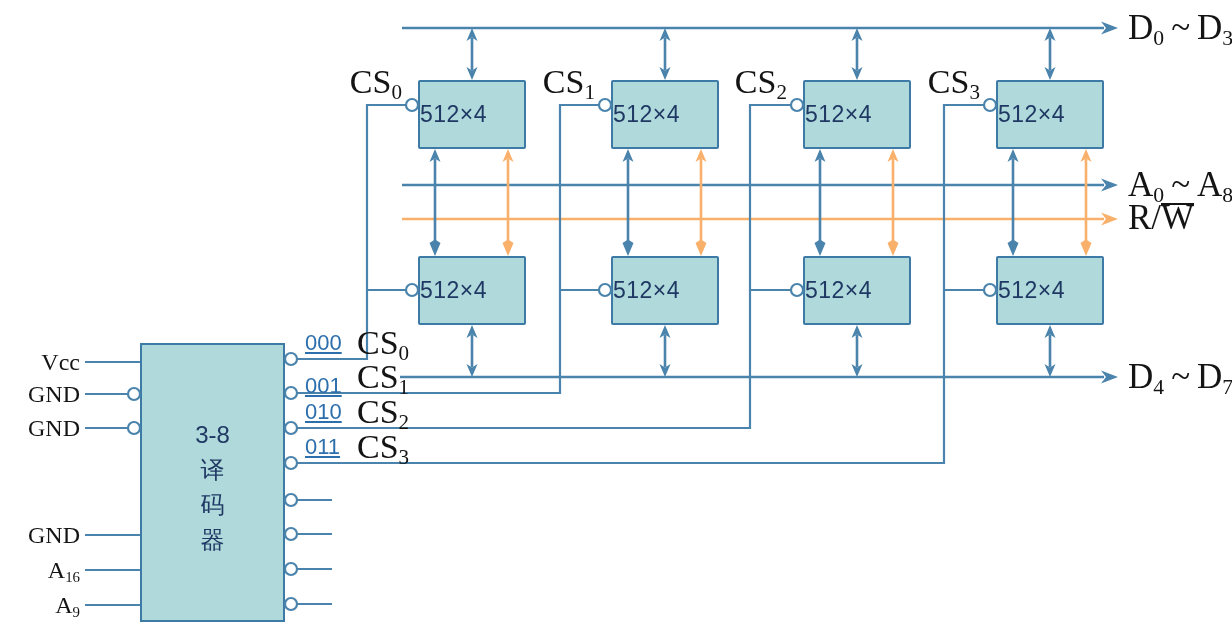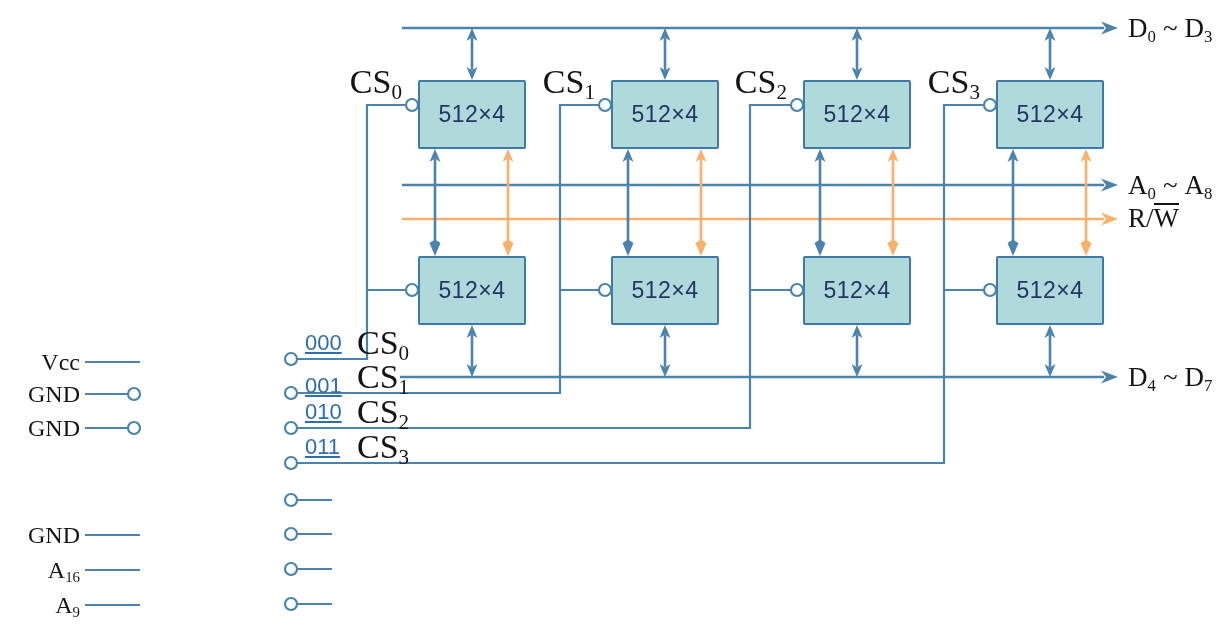--- a/index.html
+++ b/index.html
@@ -5,21 +5,21 @@
   html,body{margin:0;padding:0;background:#fff;}
   #canvas{
     position:relative;width:1232px;height:632px;overflow:hidden;
     background:var(--bg,#fff);
     font-family:"Liberation Serif", serif;
   }
   
   .chip{
     position:absolute;width:108px;height:69px;box-sizing:border-box;
     background:var(--chip-fill);border:2.5px solid var(--chip-border);
-    border-radius:2px;display:flex;align-items:center;justify-content:center;
+    border-radius:2px;display:flex;align-items:center;justify-content:flex-start;
     font-family:"Liberation Sans", sans-serif;font-size:23px;color:var(--text-navy);
     letter-spacing:.5px;
   }
   .decoder{
     position:absolute;left:140px;top:343px;width:145px;height:279px;box-sizing:border-box;
     background:var(--chip-fill);border:2.5px solid var(--chip-border);
     font-family:"Liberation Sans", sans-serif;color:var(--text-navy);
     text-align:center;
   }
   .decoder .dline{display:block;font-size:24px;line-height:35px;}
@@ -34,21 +34,21 @@
   .fb {fill:var(--wire-blue);stroke:none;}
   .fo {fill:var(--wire-orange);stroke:none;}
   .bub{fill:#ffffff;stroke:var(--wire-blue);stroke-width:2.2;}
   
   .lbl{position:absolute;height:34px;line-height:34px;color:var(--text-black);
        font-size:34px;white-space:nowrap;}
   .lbl sub{font-size:0.62em;line-height:0;vertical-align:-0.28em;}
   .inlbl{width:80px;text-align:right;font-size:24px;height:32px;line-height:32px;}
   .code{position:absolute;height:30px;line-height:30px;
         font-family:"Liberation Sans", sans-serif;font-size:22px;color:var(--code-blue);text-decoration:underline;}
-  .buslbl{font-size:27px;}
+  .buslbl{font-size:35px;}
   .tl{margin:0 7px;}
   .ov{border-top:2px solid currentColor;padding-top:0px;display:inline-block;line-height:26px;}
 </style>
 </head>
 <body>
 
 <div id="canvas" style="--bg: #ffffff; --wire-blue: #4a83ab; --wire-orange: #f9b06a; --chip-fill: #afd9da; --chip-border: #3e7aa6; --text-navy: #1f3864; --code-blue: #2d6fad; --text-black: #141414;">
 
   <div class="chip" style="left:418px;top:80px">
       <span>512×4</span>
@@ -69,20 +69,26 @@
   <div class="chip" style="left:611px;top:256px">
       <span>512×4</span>
     </div>
   <div class="chip" style="left:803px;top:256px">
       <span>512×4</span>
     </div>
   <div class="chip" style="left:996px;top:256px">
       <span>512×4</span>
     </div>
 
+  <div class="decoder">
+    <span class="dline">3-8</span>
+    <span class="dline">译</span>
+    <span class="dline">码</span>
+    <span class="dline">器</span>
+  </div>
 
   <svg class="wires" width="1232" height="632" viewBox="0 0 1232 632">
     <defs>
       <g id="dv52">
         <path stroke="none" d="M0 0 L-5.5 13 L0 9.5 L5.5 13 Z"></path>
         <line fill="none" x1="0" y1="10" x2="0" y2="42"></line>
         <path stroke="none" d="M0 52 L-5.5 39 L0 42.5 L5.5 39 Z"></path>
       </g>
       <g id="dv107">
         <path stroke="none" d="M0 0 L-5.5 13 L0 9.5 L5.5 13 Z"></path>

